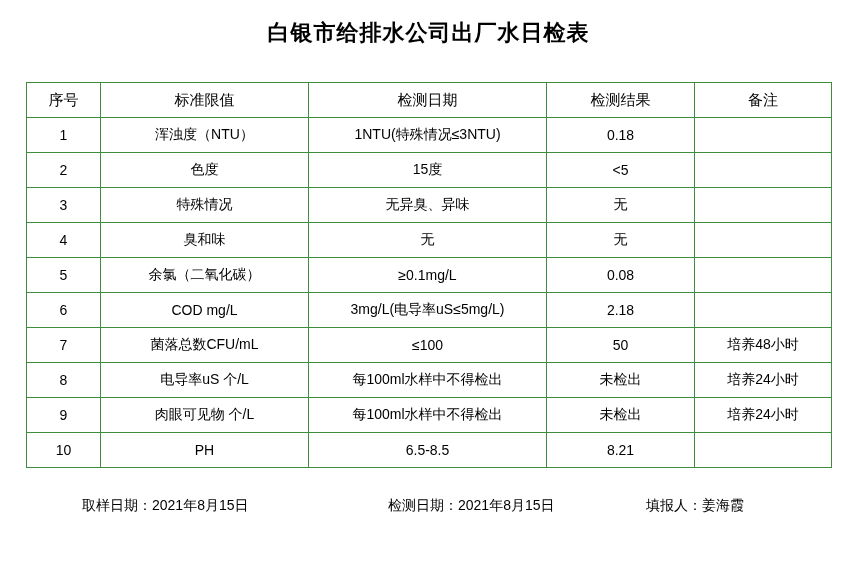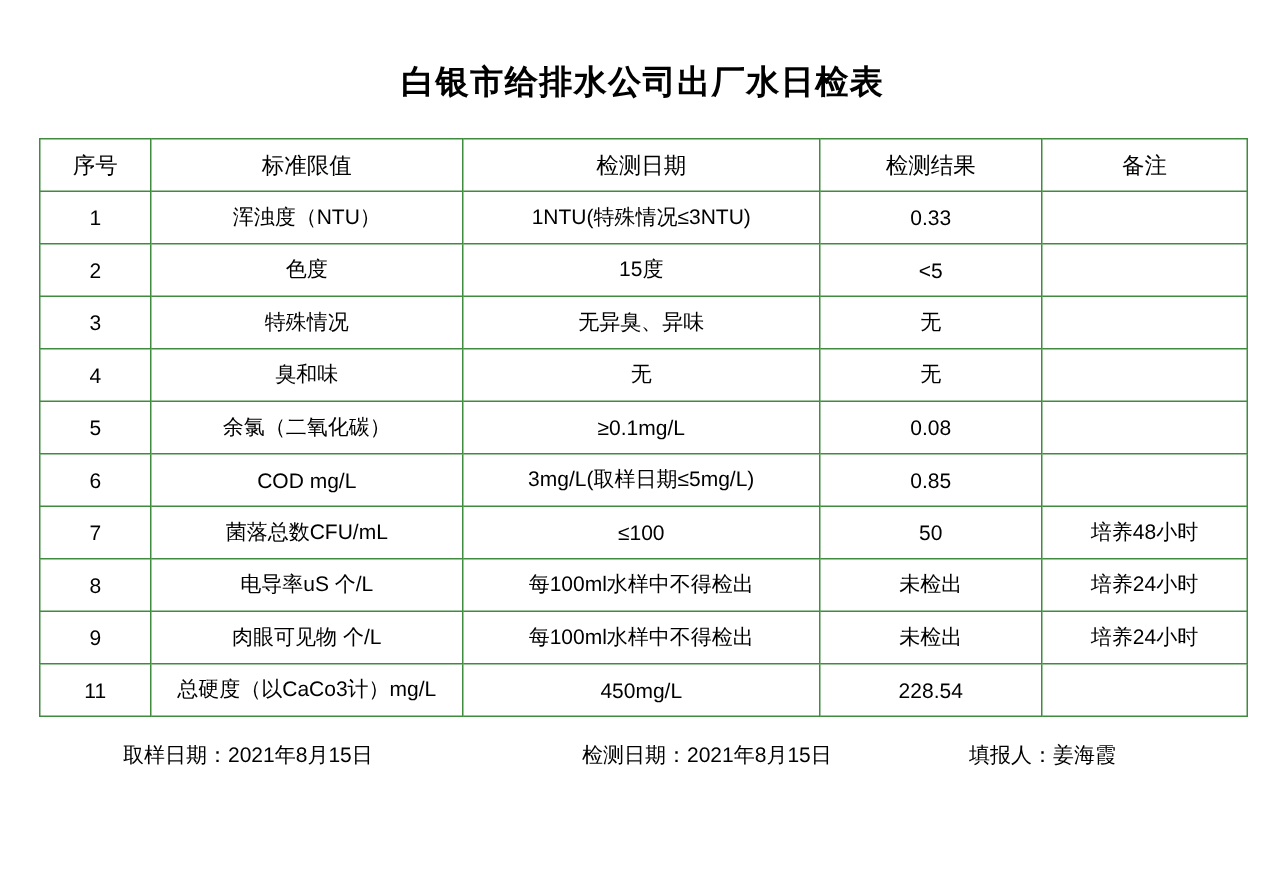--- a/index.html
+++ b/index.html
@@ -20,29 +20,29 @@
     height: 586px;
     box-sizing: border-box;
     padding: 0 26px;
     position: relative;
   }
   .doc-title {
     text-align: center;
     font-size: 22px;
     font-weight: bold;
     letter-spacing: 1px;
-    padding-top: 40px;
+    padding-top: 18px;
     padding-bottom: 18px;
     color: #000;
   }
   table.report {
     width: 805px;
     border-collapse: collapse;
     table-layout: fixed;
-    margin: 4px auto;
+    margin: 16px auto;
   }
   table.report td, table.report th {
     border: 1px solid #3f8c3f;
     height: 34px;
     text-align: center;
     vertical-align: middle;
     font-size: 14px;
     font-weight: normal;
     padding: 0 2px;
     color: #000;
@@ -90,21 +90,21 @@
         <td>检测日期</td>
         <td>检测结果</td>
         <td>备注</td>
       </tr>
     </thead>
     <tbody id="table-body">
         <tr>
           <td>1</td>
           <td>浑浊度（NTU）</td>
           <td>1NTU(特殊情况≤3NTU)</td>
-          <td>0.33</td>
+          <td>0.18</td>
           <td></td>
         </tr>
         <tr>
           <td>2</td>
           <td>色度</td>
           <td>15度</td>
           <td>&lt;5</td>
           <td></td>
         </tr>
         <tr>
@@ -124,22 +124,22 @@
         <tr>
           <td>5</td>
           <td>余氯（二氧化碳）</td>
           <td>≥0.1mg/L</td>
           <td>0.08</td>
           <td></td>
         </tr>
         <tr>
           <td>6</td>
           <td>COD      mg/L</td>
-          <td>3mg/L(取样日期≤5mg/L)</td>
-          <td>0.85</td>
+          <td>3mg/L(电导率uS≤5mg/L)</td>
+          <td>2.18</td>
           <td></td>
         </tr>
         <tr>
           <td>7</td>
           <td>菌落总数CFU/mL</td>
           <td>≤100</td>
           <td>50</td>
           <td>培养48小时</td>
         </tr>
         <tr>
@@ -150,24 +150,24 @@
           <td>培养24小时</td>
         </tr>
         <tr>
           <td>9</td>
           <td>肉眼可见物 个/L</td>
           <td>每100ml水样中不得检出</td>
           <td>未检出</td>
           <td>培养24小时</td>
         </tr>
         <tr>
-          <td>11</td>
-          <td>总硬度（以CaCo3计）mg/L</td>
-          <td>450mg/L</td>
-          <td>228.54</td>
+          <td>10</td>
+          <td>PH</td>
+          <td>6.5-8.5</td>
+          <td>8.21</td>
           <td></td>
         </tr>
       </tbody>
   </table>
 
   <div class="footer">
     <div class="f1 nowrap">取样日期：2021年8月15日</div>
     <div class="f2 nowrap">检测日期：2021年8月15日</div>
     <div class="f3 nowrap">填报人：姜海霞</div>
   </div>

